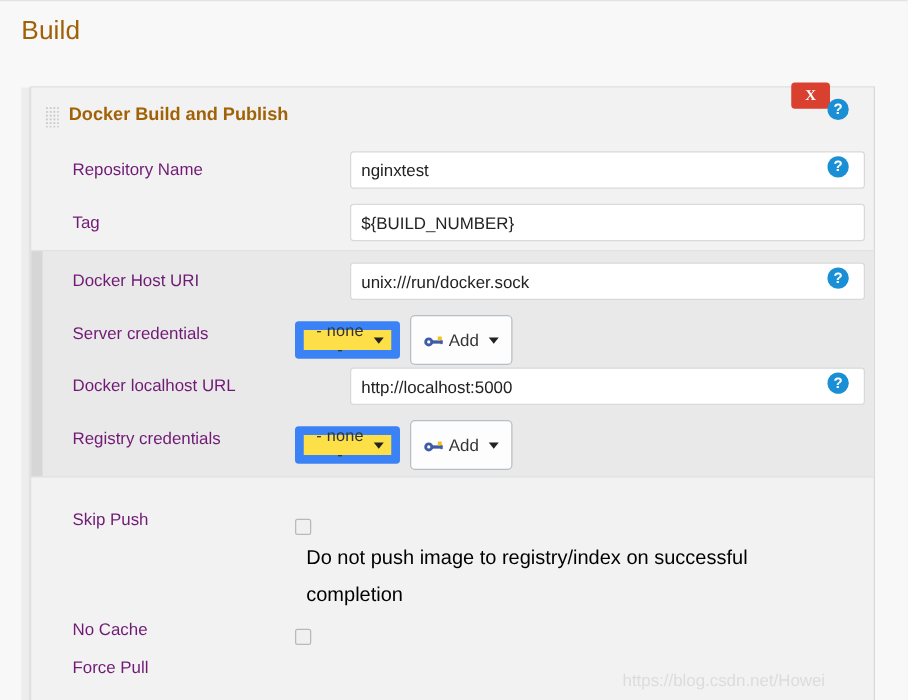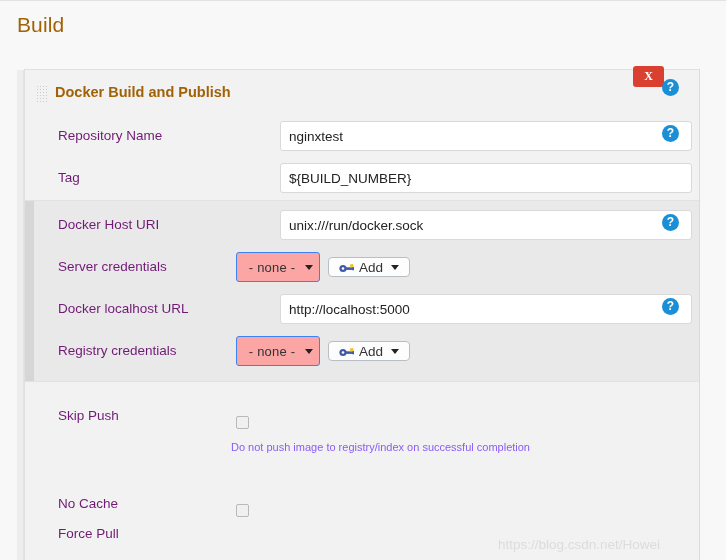--- a/index.html
+++ b/index.html
@@ -166,22 +166,22 @@
 
   
   .cred-wrap {
     display: flex;
     align-items: center;
     gap: 8px;
   }
   .cred-select {
     width: 84px;
     height: 30px;
-    background: #fca5a5;
-    border: 1px solid #3b82f6;
+    background: #fde047;
+    border: 7px solid #3b82f6;
     border-radius: 3px;
     font-size: 13px;
     color: #333;
     font-family: "Liberation Sans", sans-serif;
     position: relative;
     display: flex;
     align-items: center;
     padding: 0 6px;
     cursor: pointer;
   }
@@ -190,21 +190,21 @@
     width: 0; height: 0;
     border-left: 4px solid transparent;
     border-right: 4px solid transparent;
     border-top: 5px solid #222;
     margin-left: 4px;
   }
   .add-btn {
     display: flex;
     align-items: center;
     gap: 4px;
-    height: 20px;
+    height: 40px;
     padding: 0 10px;
     background: #fdfdfd;
     border: 1px solid #b6bfc6;
     border-radius: 4px;
     font-size: 13.5px;
     color: #333;
     cursor: pointer;
     font-family: "Liberation Sans", sans-serif;
   }
   .key-icon { width: 16px; height: 13px; display: block; }
@@ -215,23 +215,23 @@
     height: 13px;
     background: #f0f0f0;
     border: 1px solid #b9b9b9;
     border-radius: 2px;
     display: inline-block;
     cursor: pointer;
     vertical-align: middle;
   }
   .desc {
     position: absolute;
-    left: 206px;
-    font-size: 11px;
-    color: #8b5cf6;
+    left: 220px;
+    font-size: 16px;
+    color: #000000;
     line-height: 30px;
     width: 420px;
   }
 
   
   .watermark {
     position: absolute;
     left: 498px;
     top: 536px;
     font-size: 13.5px;

